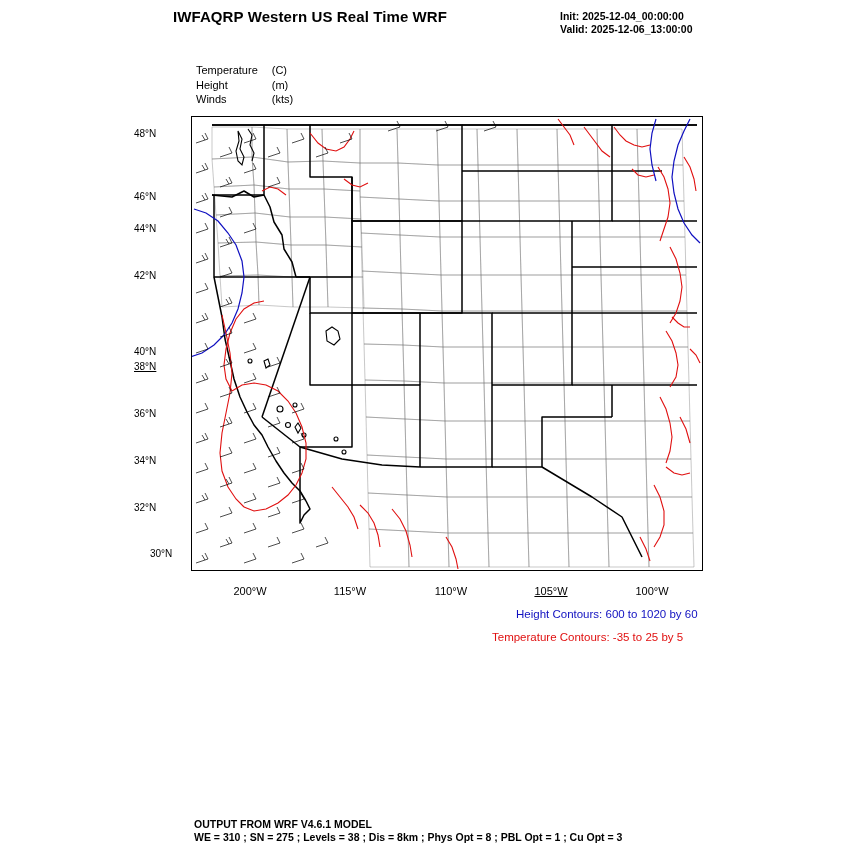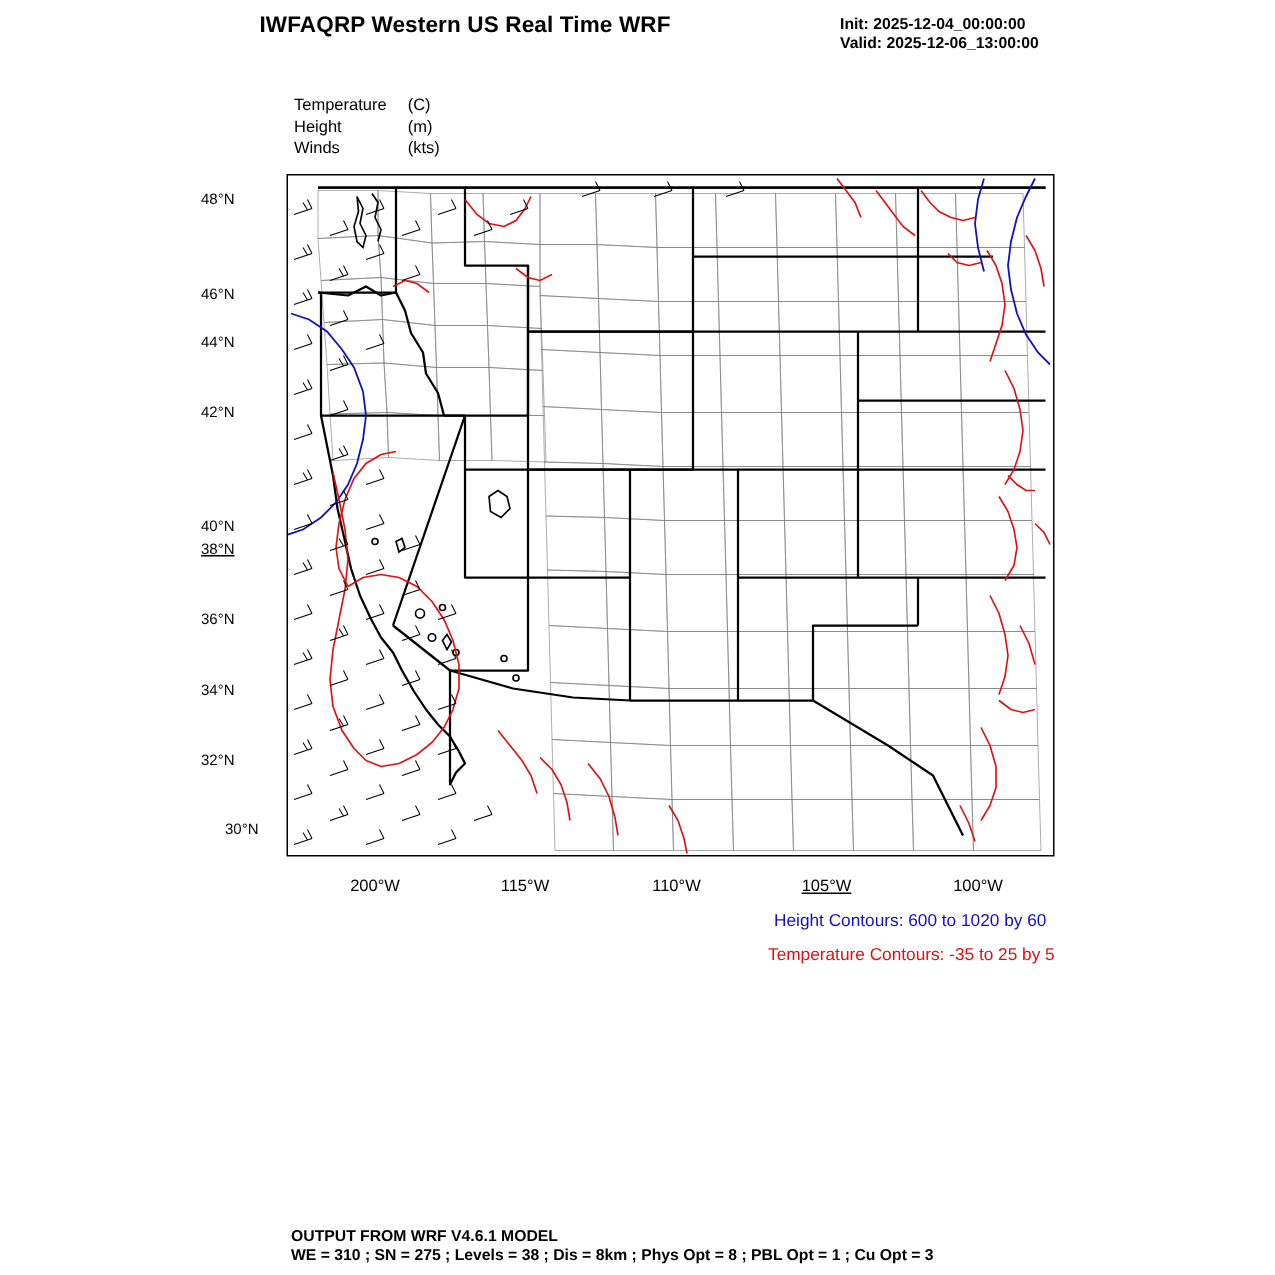--- a/index.html
+++ b/index.html
@@ -71,21 +71,20 @@
   #height-caption {
     left: 505px; top: 608px;
     font-size: 11.5px;
     color: #1010c0;
     margin-left: 11px;
   }
   #temp-caption {
     left: 492px; top: 631px;
     font-size: 11.5px;
     color: #e01010;
-    margin-left: 20px;
   }
 
   
   #footer {
     left: 194px; top: 818px;
     font-size: 10.5px;
     font-weight: bold;
     line-height: 13px;
   }
 </style>

